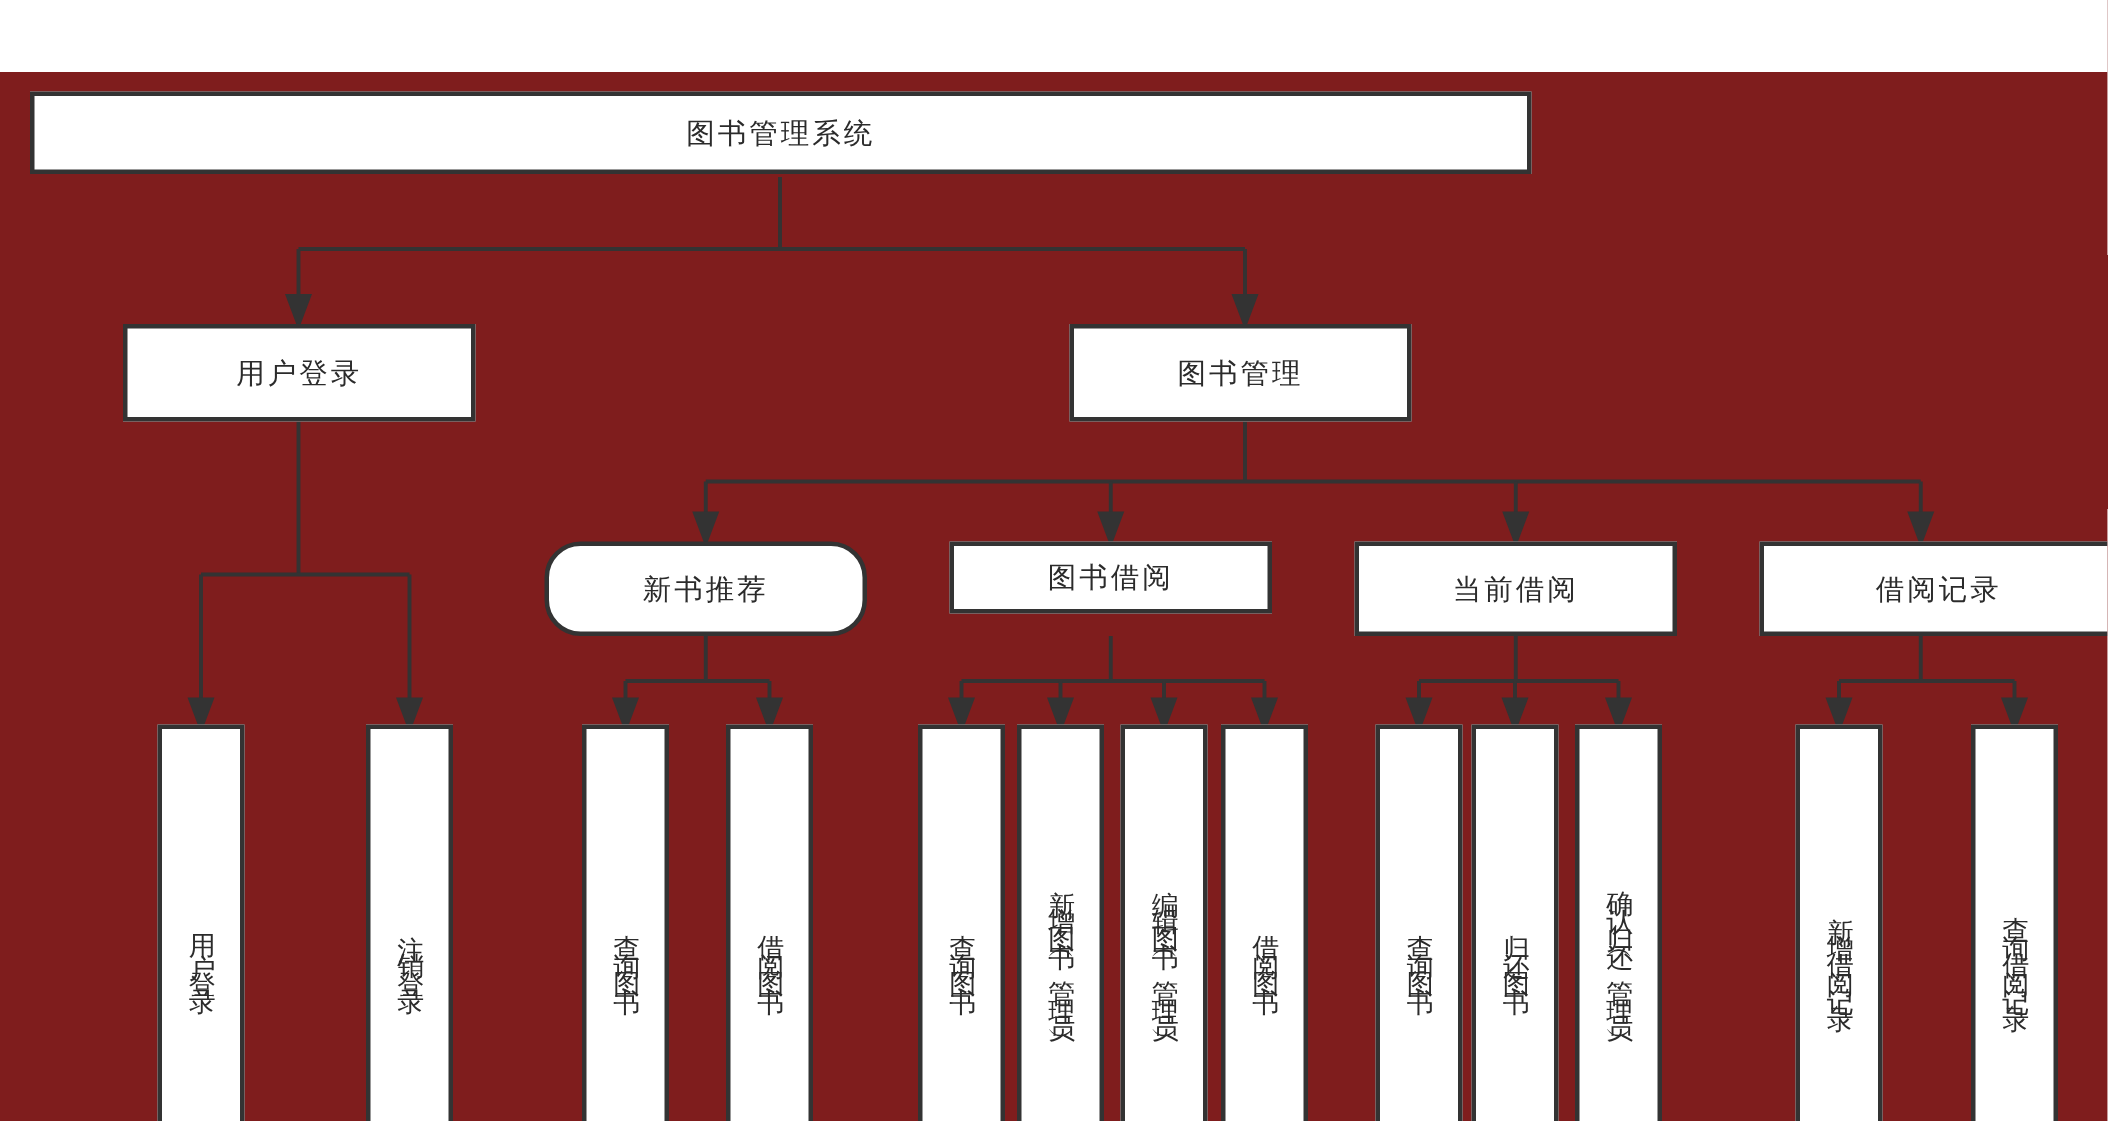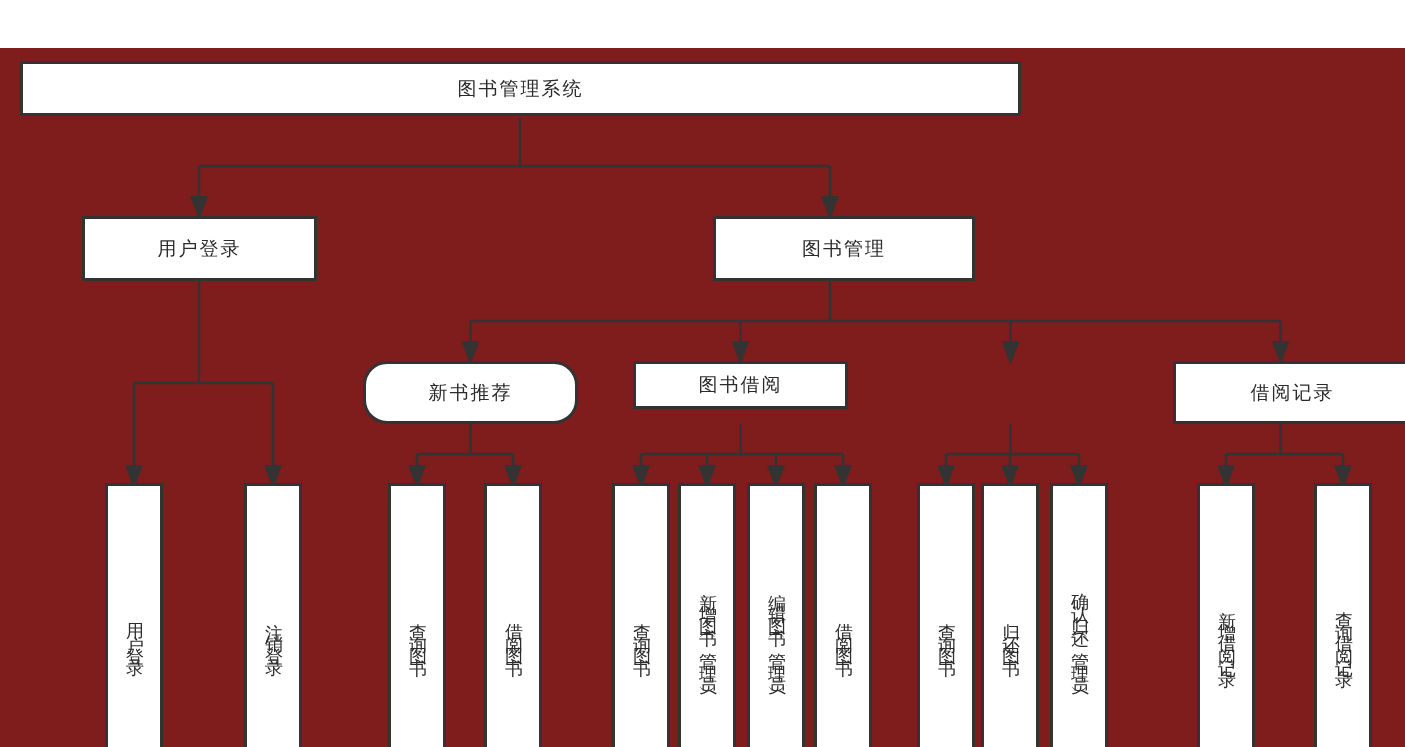--- a/index.html
+++ b/index.html
@@ -95,29 +95,32 @@
       <polygon points="1334,417 1352,417 1343,441"></polygon>
   </svg>
 
   <div class="box" style="left:20px;top:13px;width:1001px;height:55px;">
     <span>图书管理系统</span>
   </div>
 
   <div class="box" style="left:82px;top:168px;width:235px;height:65px;">
     <span>用户登录</span>
   </div>
-  <div class="box" style="left:713px;top:168px;width:262px;height:65px;">
+  <div class="box" style="left:713px;top:168px;width:228px;height:65px;">
     <span>图书管理</span>
   </div>
 
   <div class="box" style="left:363px;top:313px;width:215px;height:63px;border-radius:24px;">
     <span>新书推荐</span>
   </div>
   <div class="box" style="left:633px;top:313px;width:215px;height:48px;">
     <span>图书借阅</span>
+  </div>
+  <div class="box" style="left:903px;top:313px;width:215px;height:63px;">
+    <span>当前借阅</span>
   </div>
   <div class="box" style="left:1173px;top:313px;width:239px;height:63px;">
     <span>借阅记录</span>
   </div>
 
   <div class="leaf" style="left:105px;">
     <span class="vtext">用户登录</span>
   </div>
   <div class="leaf" style="left:244px;">
     <span class="vtext">注销登录</span>

